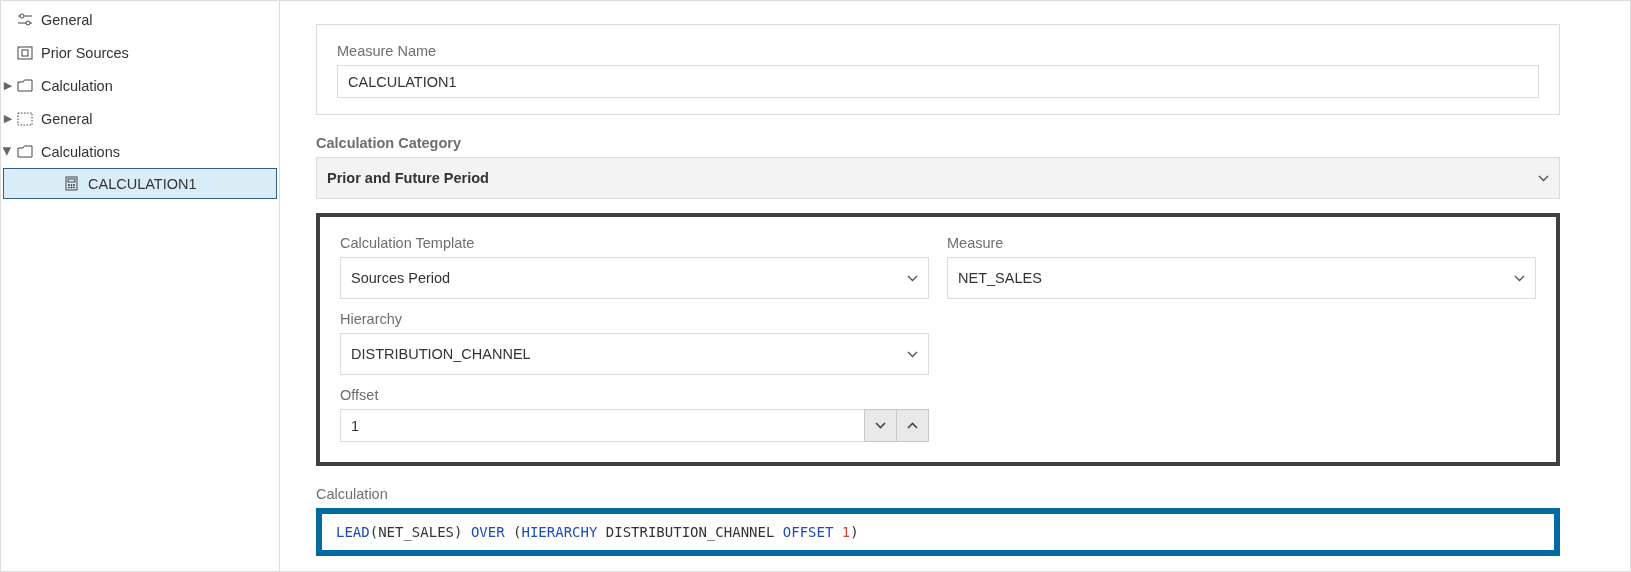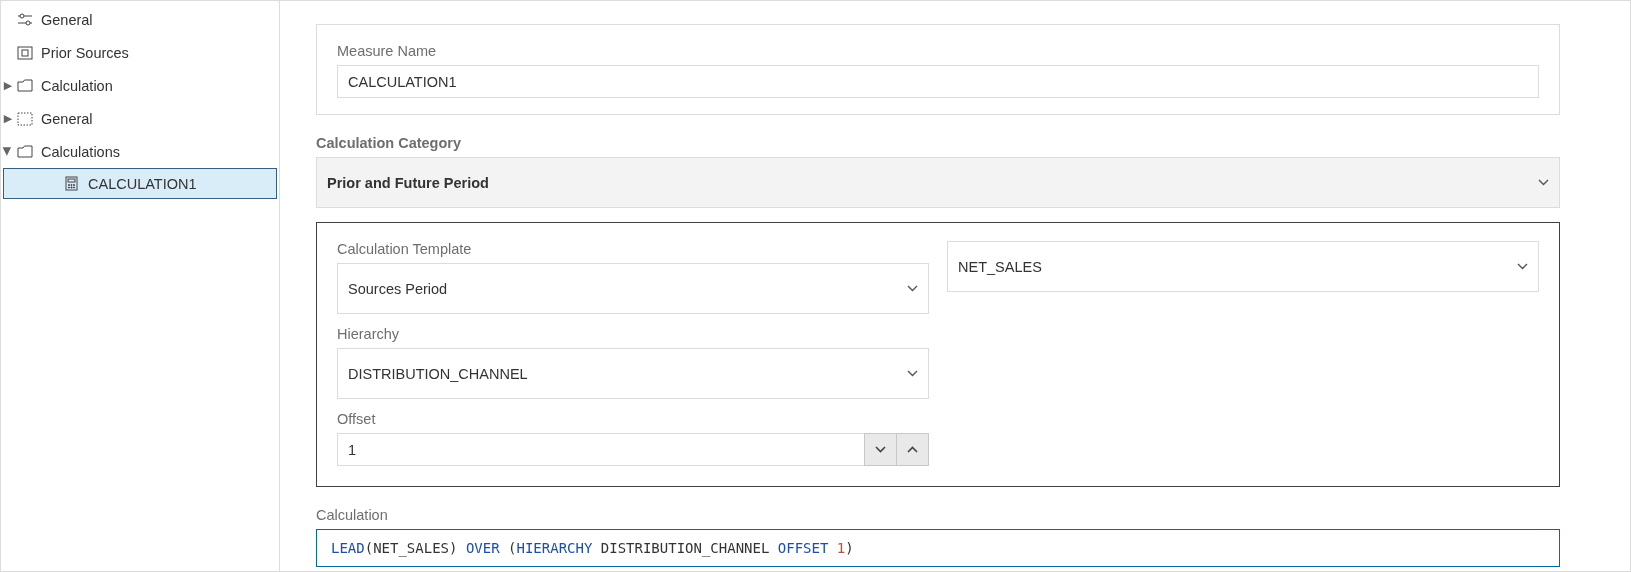--- a/index.html
+++ b/index.html
@@ -109,39 +109,39 @@
     box-sizing: border-box;
     padding: 0 10px;
     font-size: 14.5px;
     color: #333;
     font-family: inherit;
     outline: none;
   }
   
   .select {
     width: 100%;
-    height: 51px;
+    height: 42px;
     border: 1px solid #dcdcdc;
     background: #fff;
     box-sizing: border-box;
     padding: 0 10px;
     font-size: 14.5px;
     color: #333;
     display: flex;
     align-items: center;
     justify-content: space-between;
   }
   .select.shaded { background: #f3f3f3; }
   .select .caret {
     color: #555;
   }
   .caret svg { display:block; }
   
   .calc-section {
-    border: 1px solid #404040;
+    border: 4px solid #404040;
     margin: 14px 70px 0 36px;
     padding: 18px 20px 20px 20px;
     box-sizing: border-box;
   }
   .two-col {
     display: flex;
     gap: 18px;
   }
   .col { flex: 1; }
   .col.left { max-width: 596px; }
@@ -157,21 +157,21 @@
     box-sizing: border-box;
     display: inline-flex;
     align-items: center;
     justify-content: center;
     margin-left: -1px;
     color: #444;
   }
   .spinner-btn svg { display:block; }
   
   .code-line {
-    border: 1px solid #0369a1;
+    border: 6px solid #0369a1;
     padding: 8px 10px 8px 14px;
     font-family: "Consolas", "Menlo", monospace;
     font-size: 14px;
     line-height: 20px;
     background: #fff;
   }
   .kw { color: #1b4db3; } 
   .num { color: #c34b33; }
   .plain { color: #333; }
 </style>
@@ -296,20 +296,21 @@
               <span class="caret">
                 <svg width="11" height="7" viewBox="0 0 11 7">
                     <path d="M1 1 L5.5 5.5 L10 1" stroke="#555" stroke-width="1.4" fill="none"></path>
                   </svg>
               </span>
             </div>
           </div>
         </div>
         <div class="col">
           <div class="field">
+            <div class="field-label">Measure</div>
             <div class="select">
               <span>NET_SALES</span>
               <span class="caret">
                 <svg width="11" height="7" viewBox="0 0 11 7">
                     <path d="M1 1 L5.5 5.5 L10 1" stroke="#555" stroke-width="1.4" fill="none"></path>
                   </svg>
               </span>
             </div>
           </div>
         </div>

